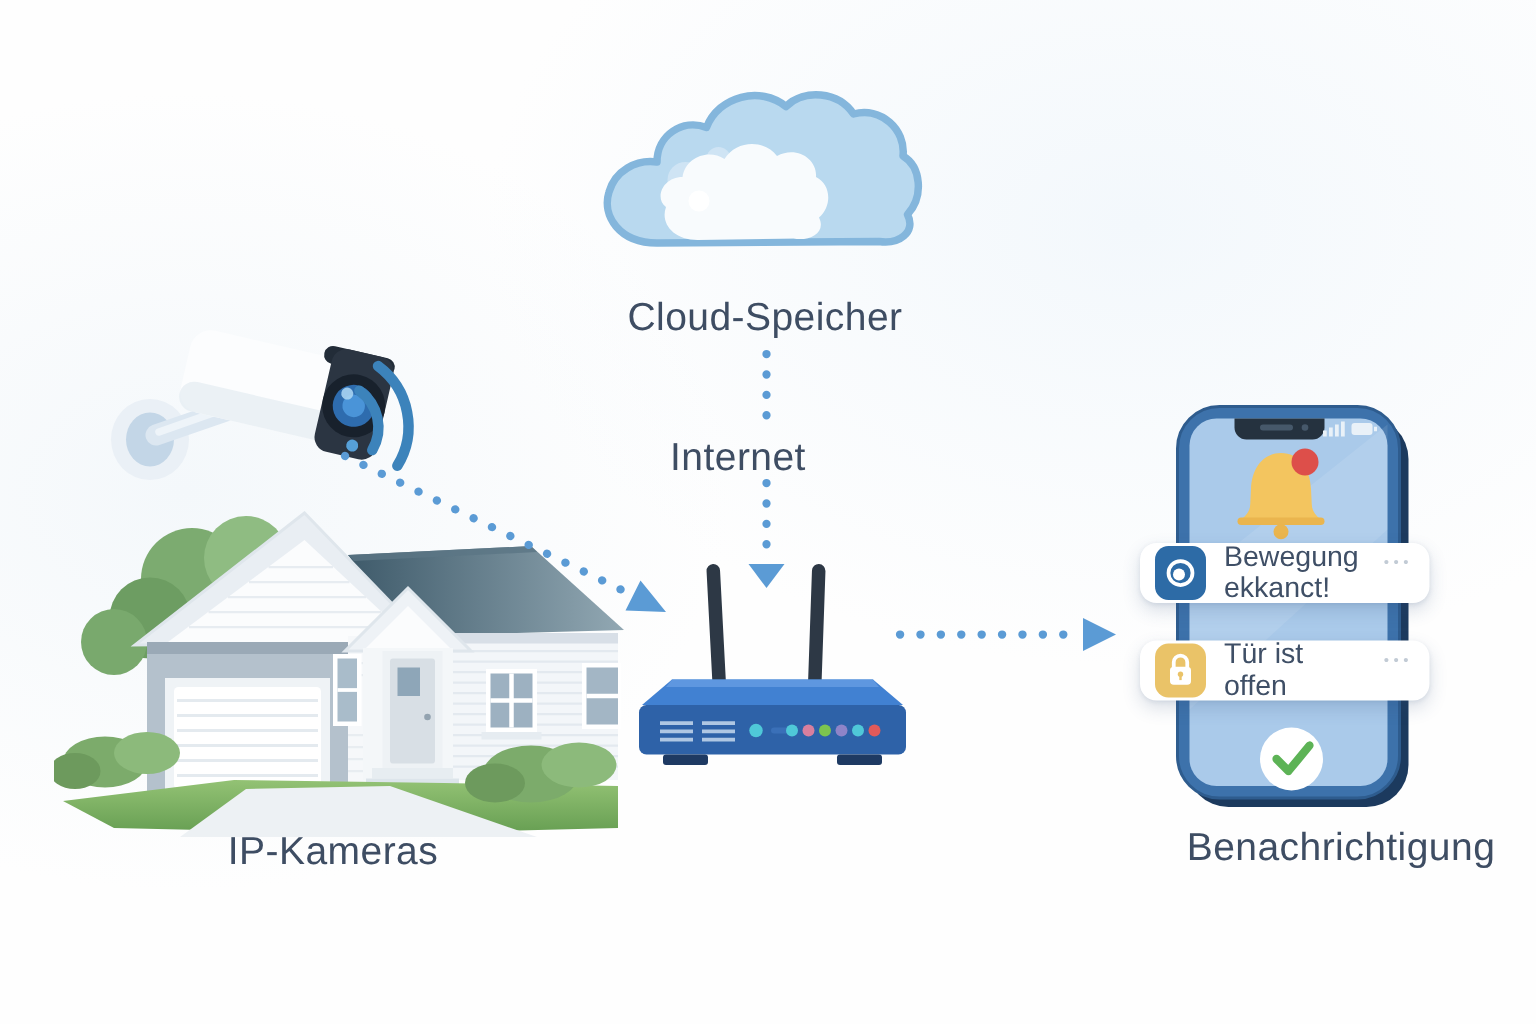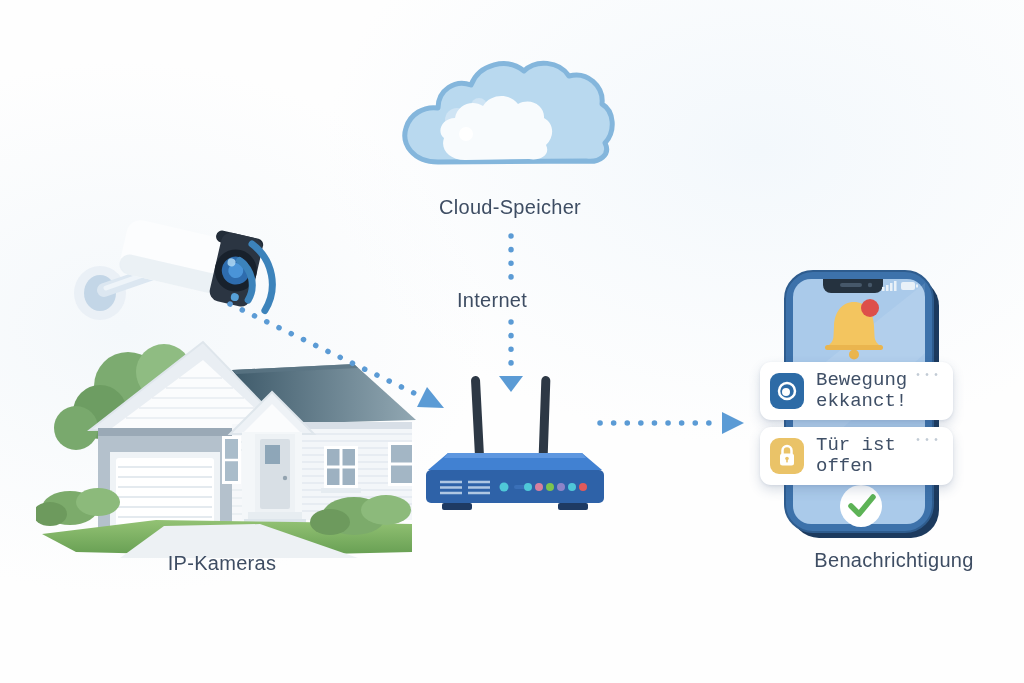--- a/index.html
+++ b/index.html
@@ -7,31 +7,31 @@
     position:relative;width:1024px;height:683px;overflow:hidden;
     font-family:"Liberation Sans",sans-serif;
     background:
       radial-gradient(ellipse 620px 420px at 74% 22%, #f3f8fc 0%, rgba(255,255,255,0) 70%),
       radial-gradient(ellipse 520px 380px at 12% 48%, #f4f8fb 0%, rgba(255,255,255,0) 70%),
       #fefefe;
   }
   .abs{position:absolute;}
   .label{
     position:absolute;width:320px;text-align:center;
-    font-size:20px;color:#3e4d63;letter-spacing:0.3px;
+    font-size:26px;color:#3e4d63;letter-spacing:0.3px;
   }
   .cloud-label{left:350px;top:196px;}
   .internet-label{left:332px;top:289px;}
   .cameras-label{left:62px;top:552px;}
   .router-label{left:358px;top:533px;}
   .phone-label{left:734px;top:549px;}
   .notif{
-    position:absolute;width:193px;height:58px;background:#ffffff;border-radius:11px;
+    position:absolute;width:193px;height:40px;background:#ffffff;border-radius:11px;
     box-shadow:0 5px 12px rgba(50,80,120,0.18), 0 1px 3px rgba(50,80,120,0.10);
-    display:flex;align-items:center;box-sizing:border-box;font-family:Liberation Mono, monospace;
+    display:flex;align-items:center;box-sizing:border-box;
   }
   .notif1{left:760px;top:362px;}
   .notif2{left:760px;top:427px;align-items:center;}
   .nicon{
     width:34px;height:36px;border-radius:9px;margin-left:10px;flex:0 0 auto;
     display:flex;align-items:center;justify-content:center;
   }
   .nicon.blue{background:#2d6ba6;}
   .nicon.yellow{background:#eac368;}
   .ntext{margin-left:12px;font-size:19px;line-height:21px;color:#3f4f66;}

